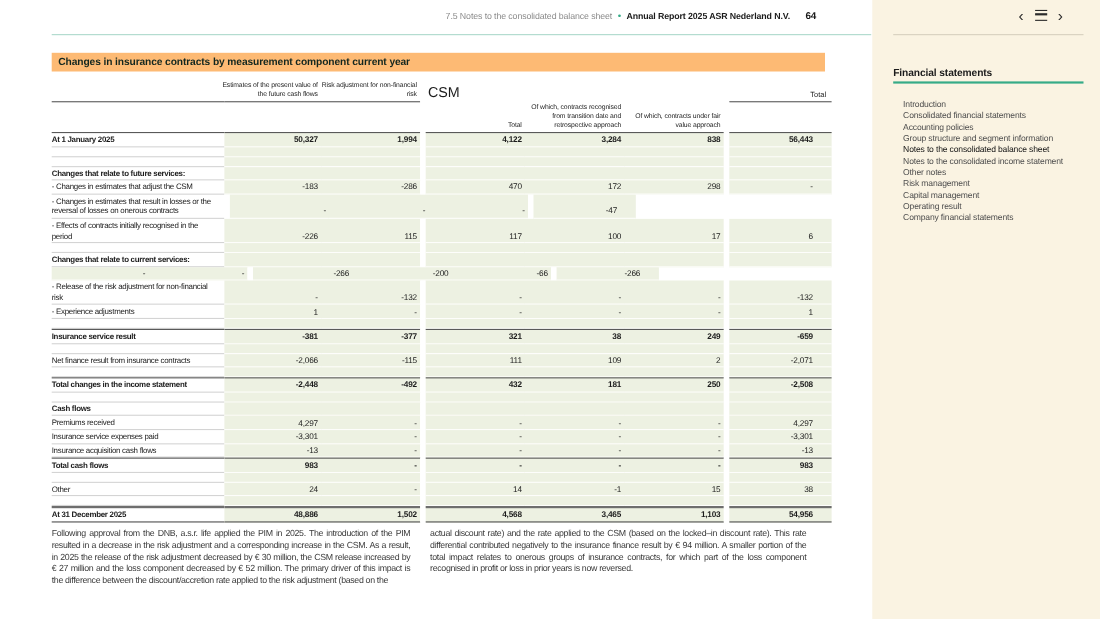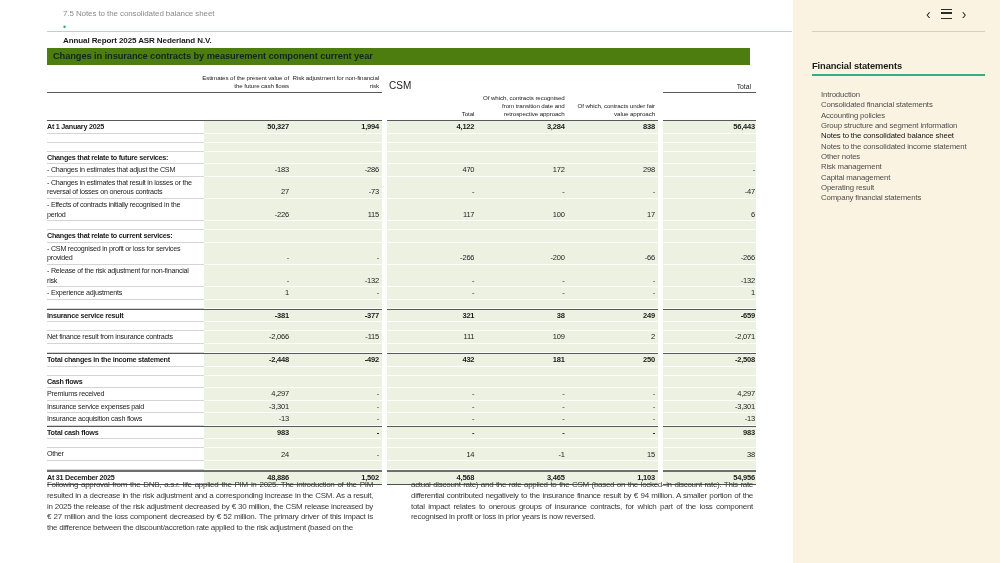--- a/index.html
+++ b/index.html
@@ -5,33 +5,33 @@
   html,body{margin:0;padding:0}
   body{
     width:1000px;height:563px;position:relative;overflow:hidden;
     font-family:"Liberation Sans",sans-serif;background:#ffffff;color:#1c1c1c;
   }
   .content{position:absolute;left:0;top:0;width:793px;height:563px;background:#ffffff}
   .sidebar{position:absolute;left:793px;top:0;width:207px;height:563px;background:#faf3e2}
 
   
   .top-header{
-    position:absolute;top:9px;left:54px;width:703px;
+    position:absolute;top:9px;left:39px;width:703px;
     display:flex;justify-content:flex-end;align-items:baseline;gap:5px;
-    font-size:8px;color:#8b8b8b;letter-spacing:-0.1px;white-space:nowrap;flex-direction:column;
+    font-size:8px;color:#8b8b8b;letter-spacing:-0.1px;white-space:nowrap;
   }
   .top-header .bold-part{color:#1a1a1a;font-weight:bold}
   .top-header .dot{color:#35ab87;font-size:9px;line-height:8px}
-  .top-header .pagenum{font-weight:normal;color:#1a1a1a;font-size:9px;margin-left:9px}
+  .top-header .pagenum{font-weight:bold;color:#1a1a1a;font-size:9px;margin-left:9px}
   .teal-line{position:absolute;top:31px;left:47px;width:745px;height:1px;background:#acd9cb}
 
   
   .banner{
     position:absolute;top:48px;left:47px;width:703px;height:17px;box-sizing:border-box;
-    background:#4d7c0f;color:#12261f;font-weight:bold;font-size:9.3px;line-height:17px;
+    background:#fdba74;color:#12261f;font-weight:bold;font-size:9.3px;line-height:17px;
     padding-left:6px;letter-spacing:-0.1px;
   }
 
   
   .table{position:absolute;top:70px;left:47px;width:709px}
   .t-row,.thead-a,.thead-b{display:flex;align-items:stretch}
   .c-label{
     width:157px;box-sizing:border-box;border-bottom:1px solid #d4d4d4;
     padding:1px 2px 1px 0;font-size:7.2px;line-height:9.6px;letter-spacing:-0.25px;white-space:pre;
   }
@@ -39,21 +39,21 @@
   .b1{width:178px}.b2{width:271px}.b3{width:93px}
   .gut{width:5px;background:#ffffff}
   .cell{
     box-sizing:border-box;display:flex;align-items:flex-end;justify-content:flex-end;
     padding:1px 3px 1.5px 0;border-bottom:1px solid rgba(255,255,255,0.85);
     font-size:7.5px;letter-spacing:-0.2px;
   }
   .b1 .cell:nth-child(1){width:88px}
   .b1 .cell:nth-child(2){width:90px}
   .b2 .cell{width:90.33px}
-  .b3 .cell{width:93px;padding-right:1px}
+  .b3 .cell{width:93px;padding-right:17px}
   .t-row{min-height:11.5px}
   .t-row.bold .c-label,.t-row.bold .cell{font-weight:bold}
   .t-row.italic .c-label{}
   .t-row.spacer{height:9px;min-height:9px}
   .t-row.spacer .c-label{padding:0}
   .t-row.heavy-top .c-label,.t-row.heavy-top .blk{border-top:1.4px solid #595959}
   .t-row.heavy-top{min-height:13px}
   .t-row.heavy-both .c-label,.t-row.heavy-both .blk{border-top:2.6px solid #6e6e6e;border-bottom:1.6px solid #4f4f4f}
   .t-row.heavy-both{min-height:14px}
   .t-row.heavy-both .cell{border-bottom:none}
@@ -68,24 +68,24 @@
   .b3h{width:93px;display:flex;align-items:flex-end;justify-content:flex-end;box-sizing:border-box;
        font-size:6.8px;padding:0 5px 2.5px 0}
   .hcell{
     display:flex;flex-direction:column;justify-content:flex-end;align-items:flex-end;
     text-align:right;font-size:6.2px;line-height:7.7px;letter-spacing:-0.1px;
     padding:0 3px 2.5px 0;white-space:pre;box-sizing:border-box;
   }
   .b1h .hcell:nth-child(1){width:88px}
   .b1h .hcell:nth-child(2){width:90px}
   .b2h .hcell{width:90.33px}
-  .csm-lab{display:flex;align-items:flex-end;font-size:10px;padding:0 0 2.5px 2px}
+  .csm-lab{display:flex;align-items:flex-end;font-size:13px;padding:0 0 2.5px 2px}
 
   
-  .paras{position:absolute;top:480px;left:47px;display:flex;gap:38px;color:#3b3b3b}
+  .paras{position:absolute;top:480px;left:47px;display:flex;gap:18px;color:#3b3b3b}
   .paras p{
     margin:0;font-size:8px;line-height:10.8px;letter-spacing:-0.3px;text-align:justify;
   }
   .para-left{width:326px}
   .para-right{width:342px}
 
   
   .side-nav{position:absolute;left:133px;top:7px;display:flex;align-items:center;gap:10px;color:#2b2b2b}
   .chev{font-size:14px;line-height:14px;cursor:pointer}
   .burger{display:inline-block;width:11px;height:7.5px;border-top:1.5px solid #2b2b2b;border-bottom:1.5px solid #2b2b2b;position:relative;cursor:pointer}
@@ -225,24 +225,20 @@
             <div class="cell">298</div>
           </div>
           <div class="gut"></div>
           <div class="blk b3">
             <div class="cell">-</div>
           </div>
         </div>
         <div class="t-row">
           <div class="c-label">- Changes in estimates that result in losses or the
 reversal of losses on onerous contracts</div>
-          <div class="blk b1">
-            <div class="cell">27</div>
-            <div class="cell">-73</div>
-          </div>
           <div class="gut"></div>
           <div class="blk b2">
             <div class="cell">-</div>
             <div class="cell">-</div>
             <div class="cell">-</div>
           </div>
           <div class="gut"></div>
           <div class="blk b3">
             <div class="cell">-47</div>
           </div>
@@ -293,22 +289,20 @@
             <div class="cell"></div>
             <div class="cell"></div>
             <div class="cell"></div>
           </div>
           <div class="gut"></div>
           <div class="blk b3">
             <div class="cell"></div>
           </div>
         </div>
         <div class="t-row">
-          <div class="c-label">- CSM recognised in profit or loss for services
-provided</div>
           <div class="blk b1">
             <div class="cell">-</div>
             <div class="cell">-</div>
           </div>
           <div class="gut"></div>
           <div class="blk b2">
             <div class="cell">-266</div>
             <div class="cell">-200</div>
             <div class="cell">-66</div>
           </div>

